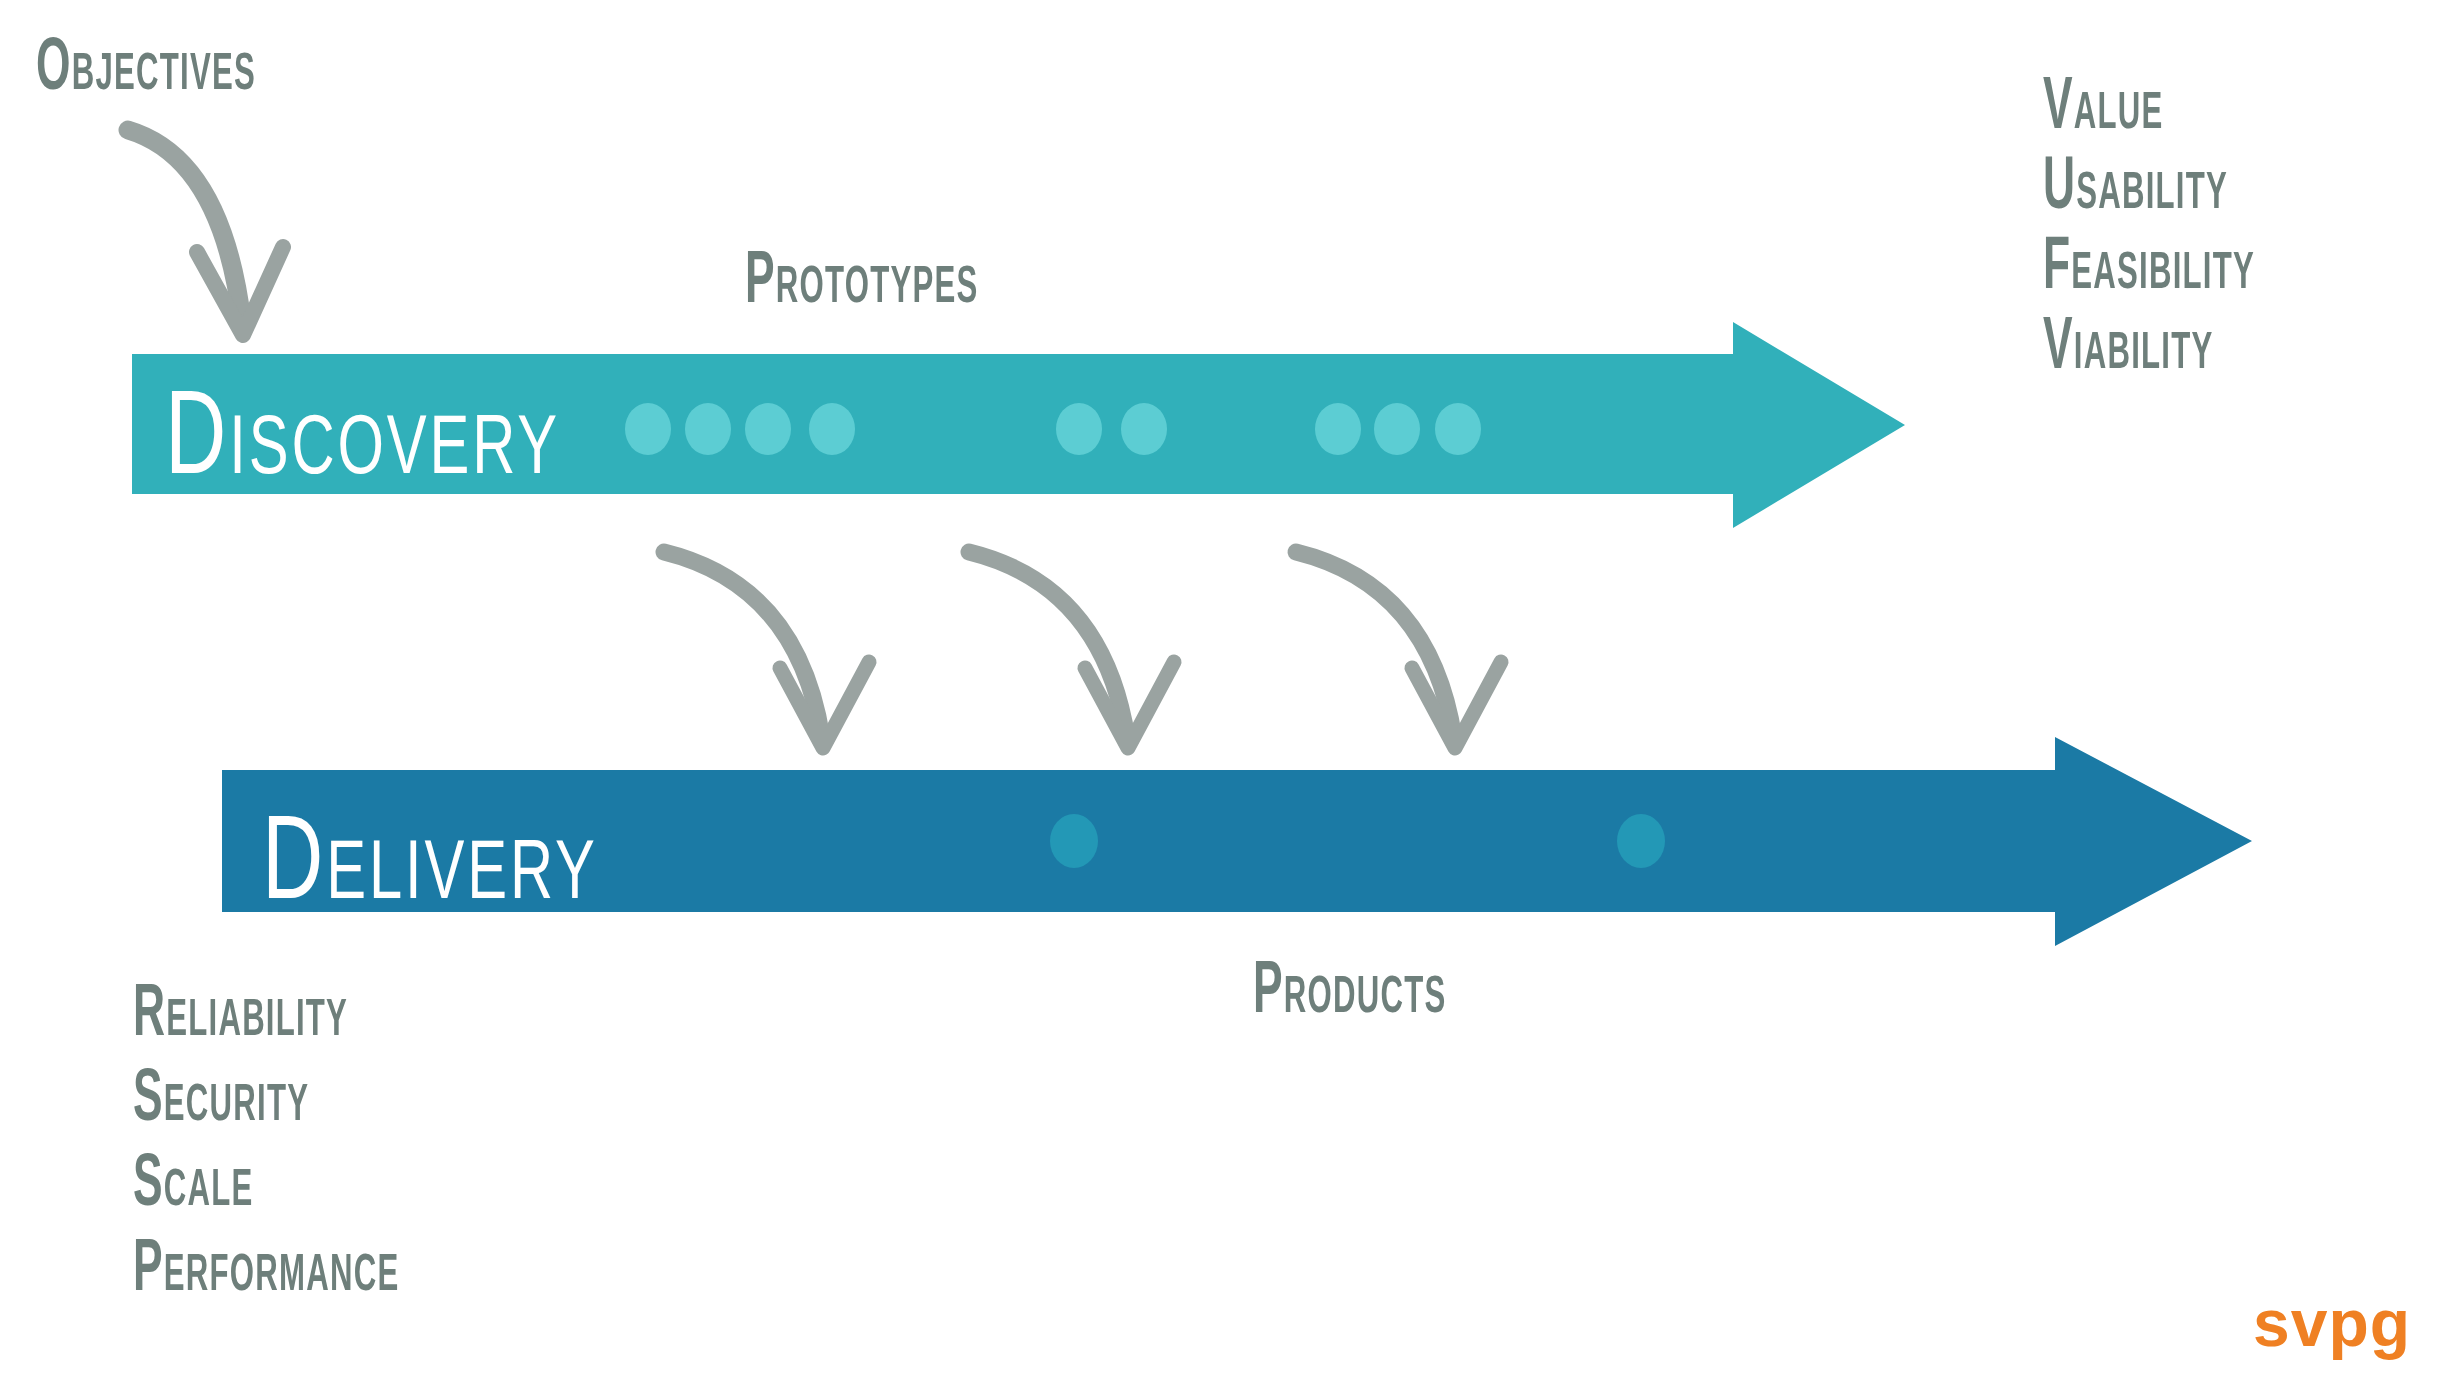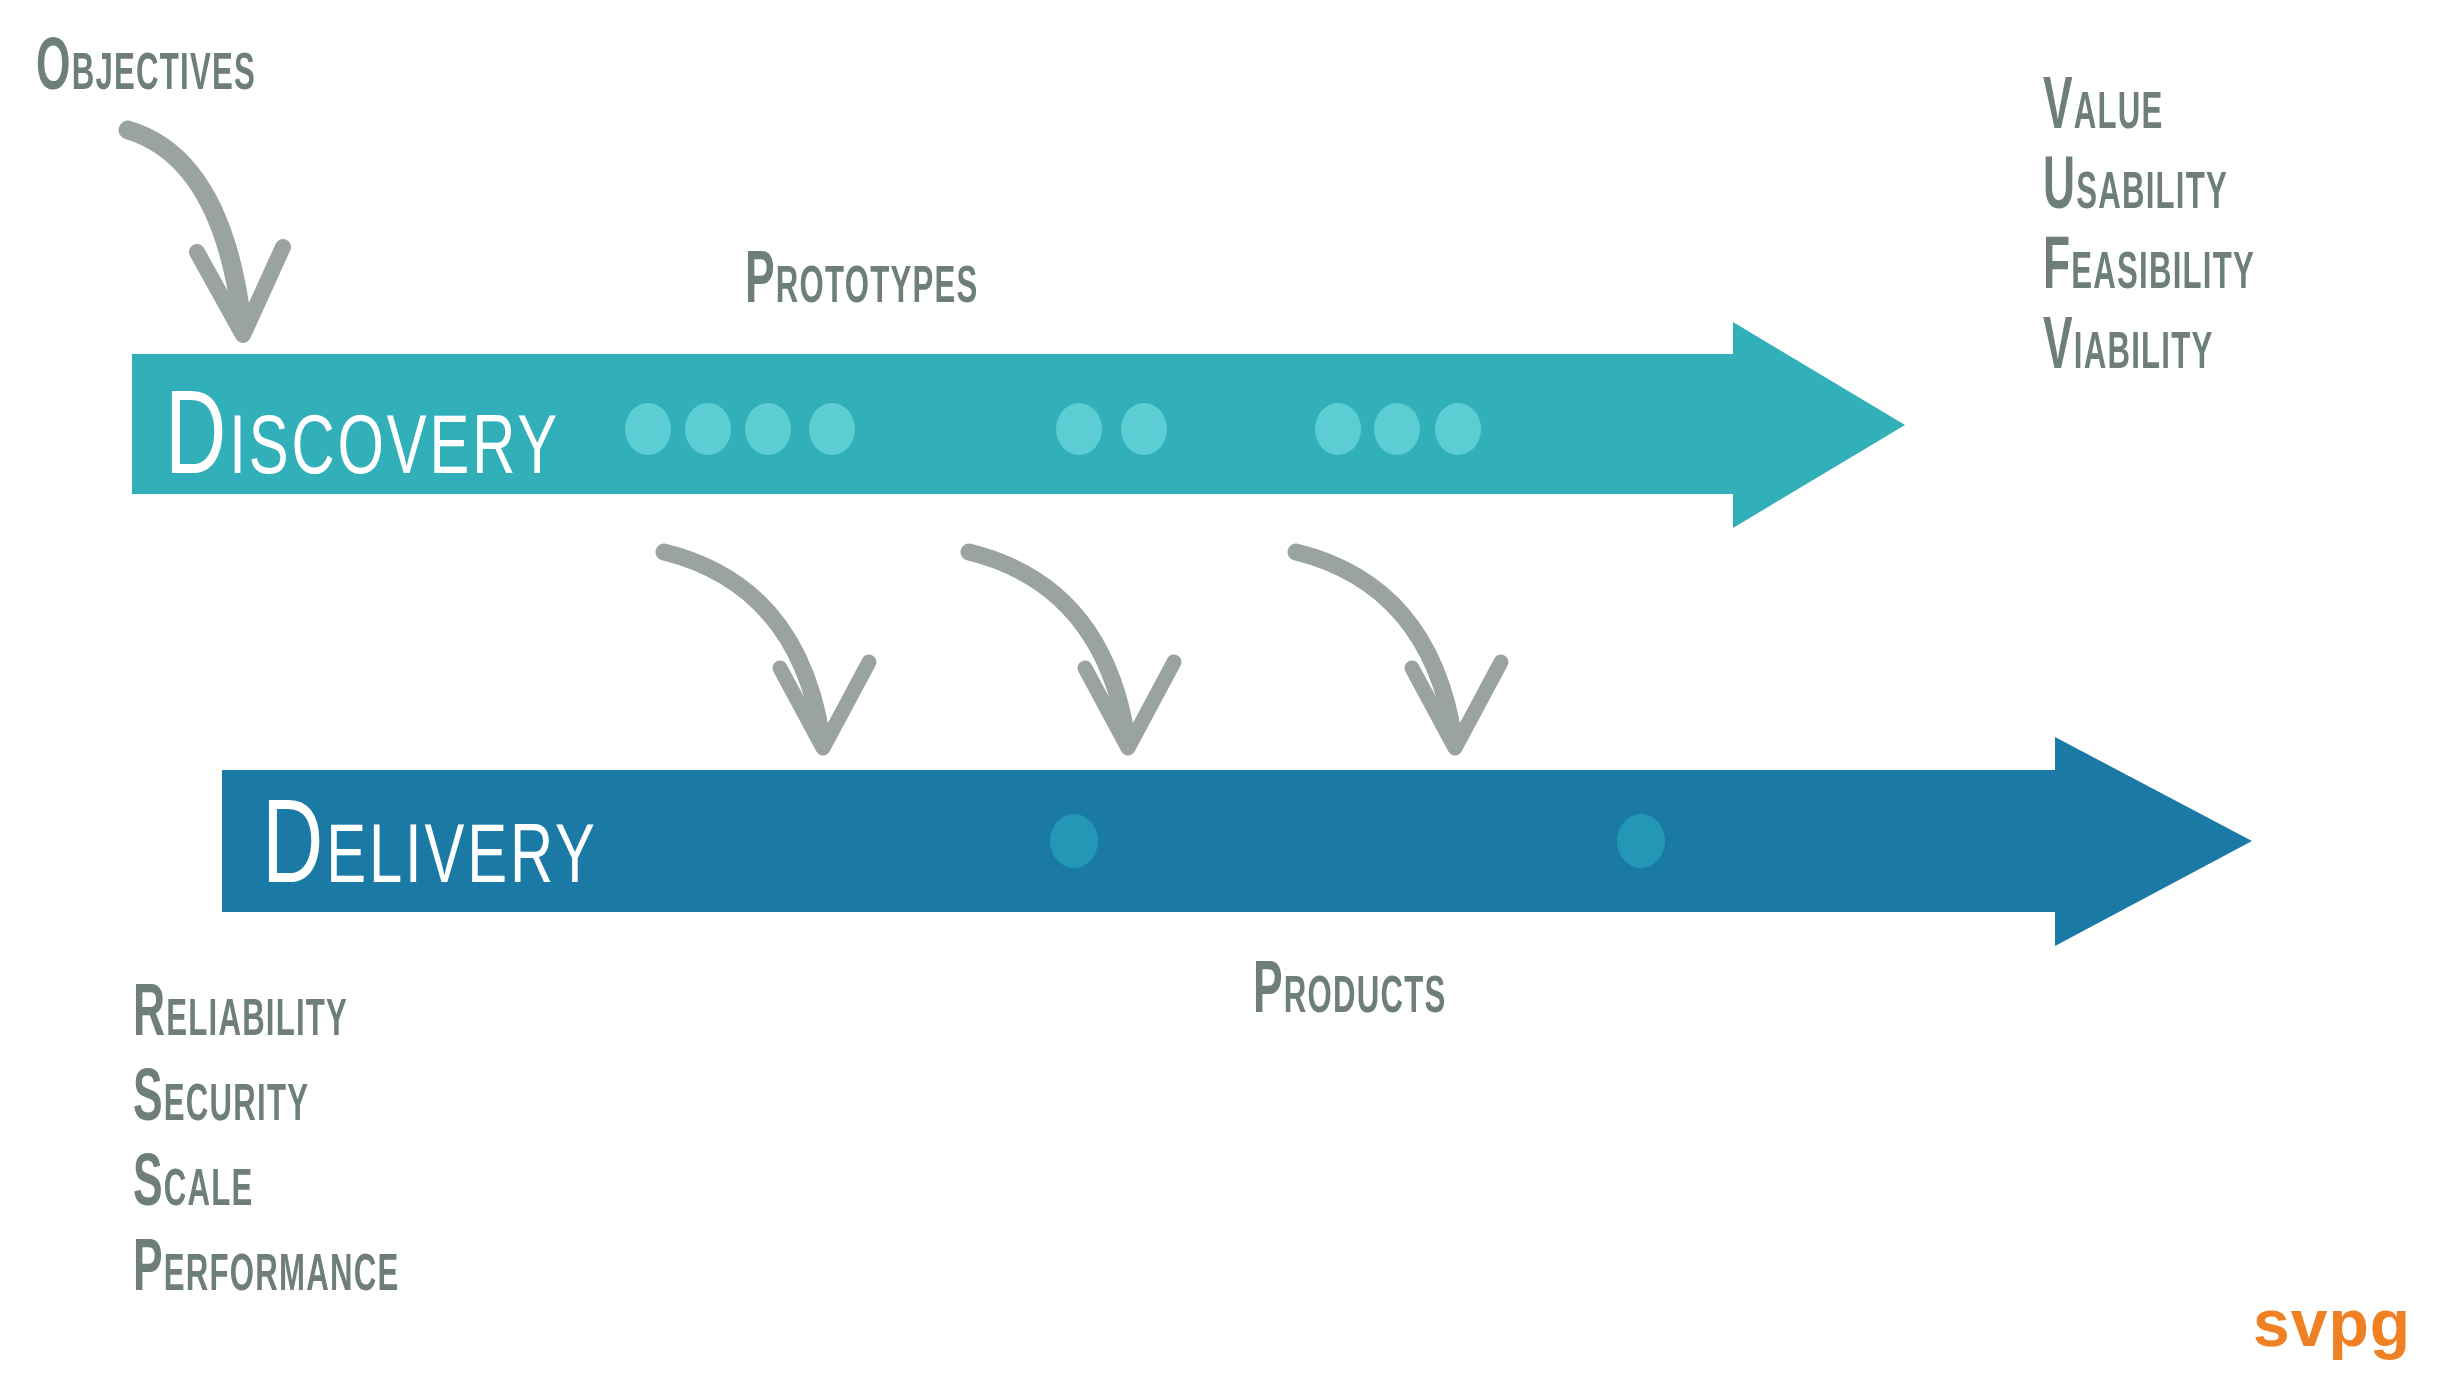--- a/index.html
+++ b/index.html
@@ -105,21 +105,21 @@
     <div>Value</div>
     <div>Usability</div>
     <div>Feasibility</div>
     <div>Viability</div>
   </div>
 
   <div class="bar-title-box" style="left: 132px; top: 354px; height: 140px; padding-left: 33px; color: rgb(255, 255, 255); margin-top: 8px;">
     <span class="bar-title">Discovery</span>
   </div>
 
-  <div class="bar-title-box" style="left: 222px; top: 770px; height: 142px; padding-left: 40px; color: rgb(255, 255, 255); align-items: center;">
+  <div class="bar-title-box" style="left: 222px; top: 786px; height: 142px; padding-left: 40px; color: rgb(255, 255, 255); align-items: center;">
     <span class="bar-title">Delivery</span>
   </div>
 
   <div class="label" style="left: 1253px; top: 947px; color: rgb(110, 127, 123);">Products</div>
 
   <div class="label list" style="left: 133px; top: 967px; line-height: 85px; color: rgb(110, 127, 123);">
     <div>Reliability</div>
     <div>Security</div>
     <div>Scale</div>
     <div>Performance</div>

